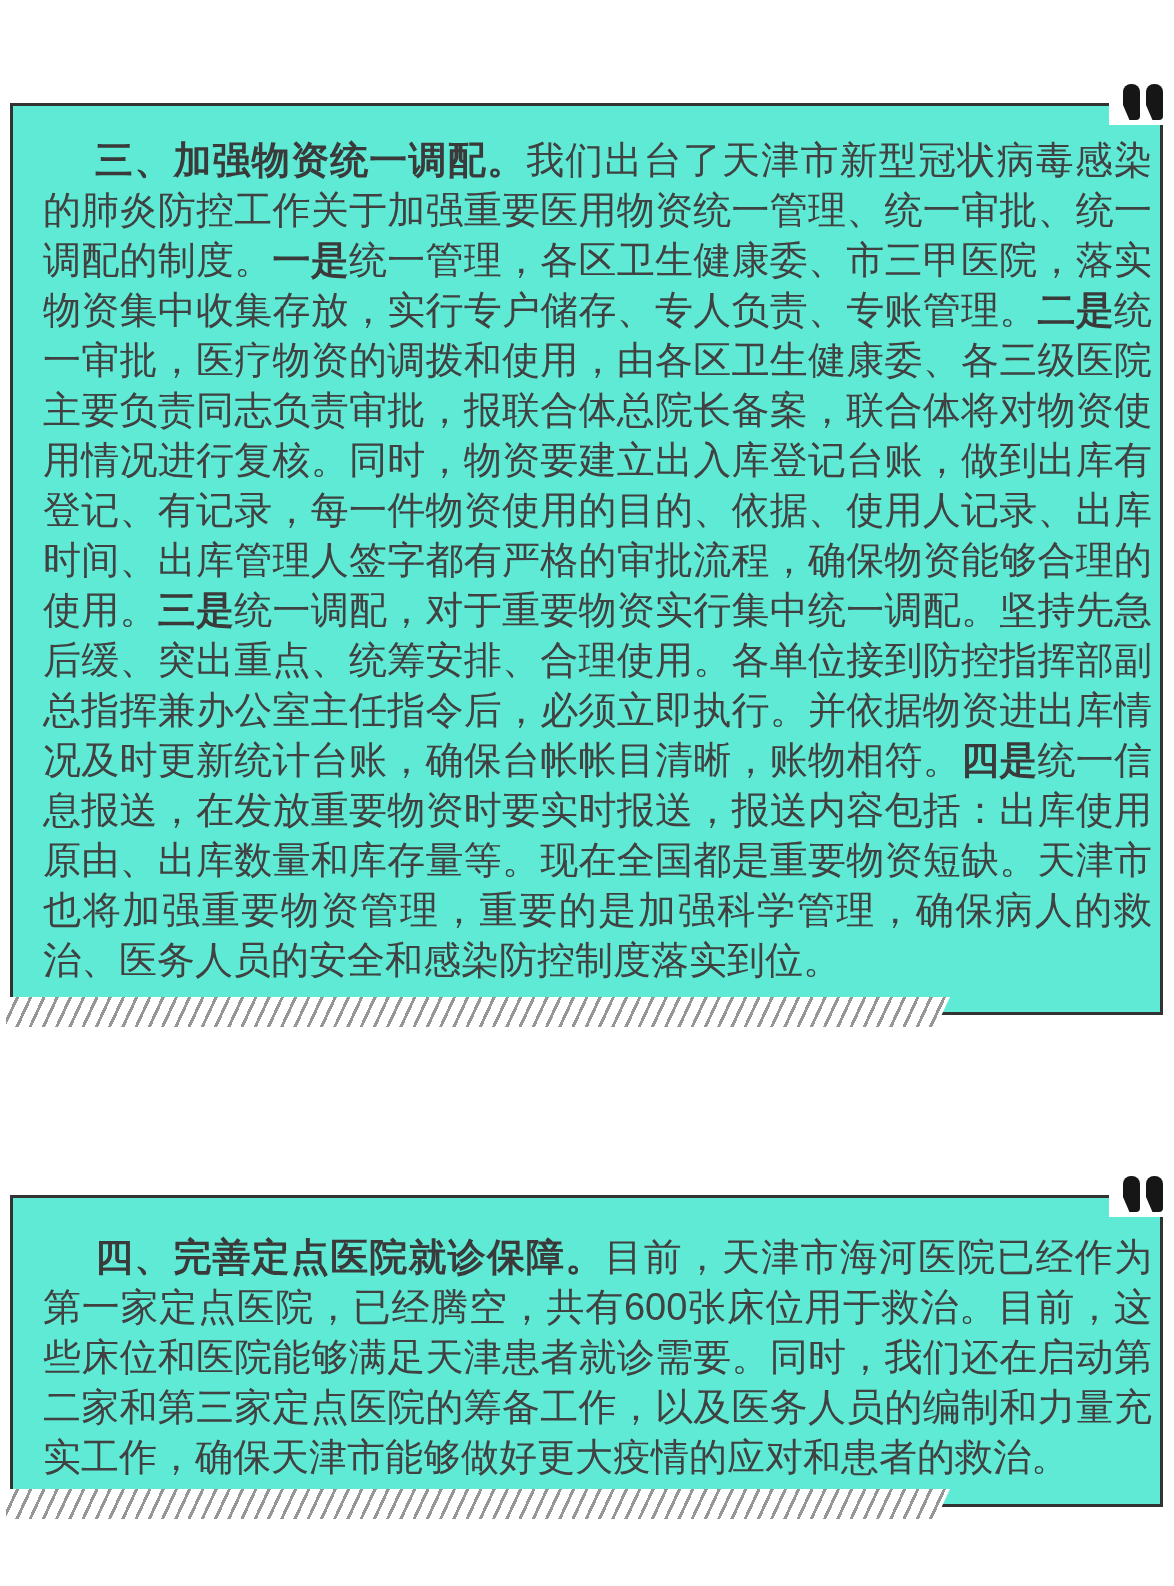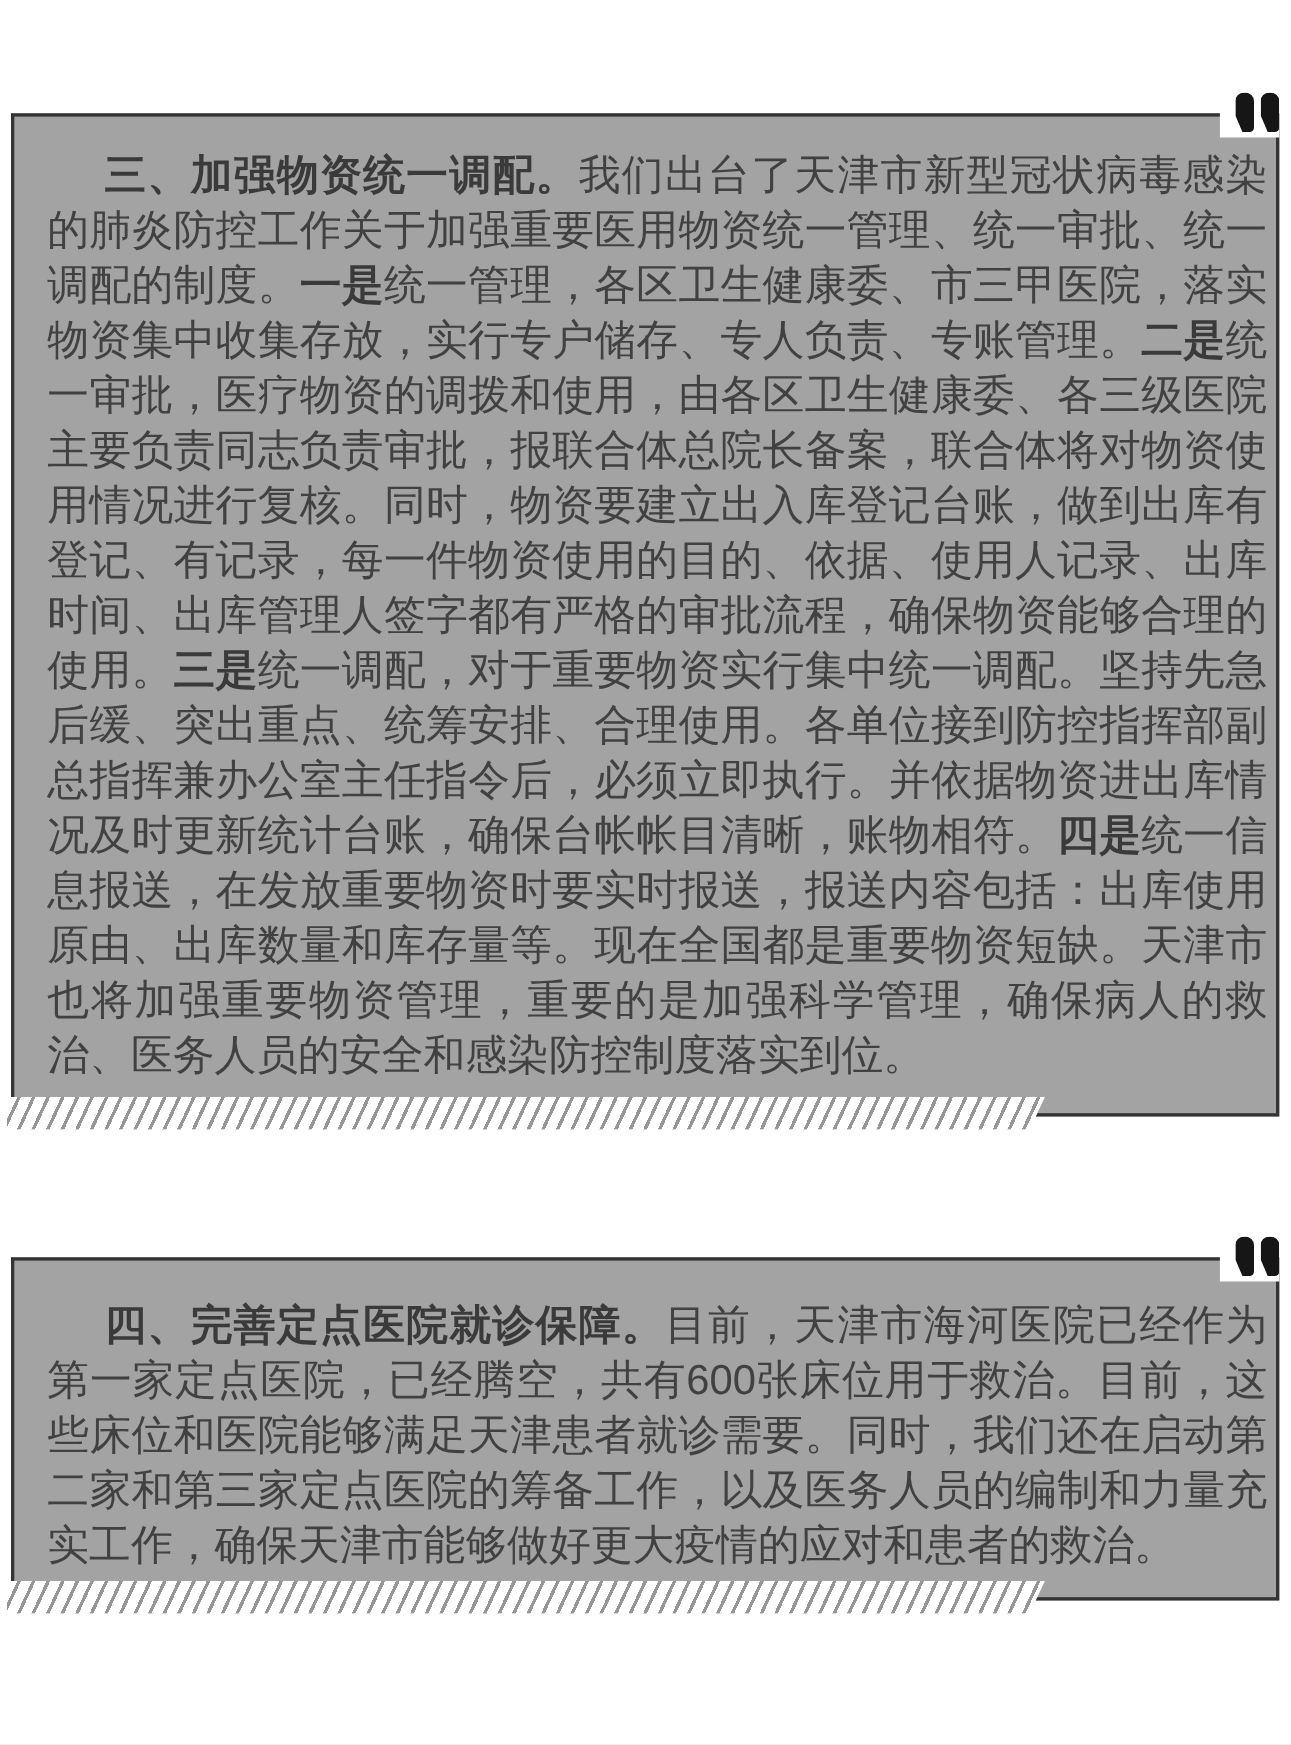--- a/index.html
+++ b/index.html
@@ -14,24 +14,24 @@
     overflow: hidden;
     font-family: "Liberation Sans", "DejaVu Sans", sans-serif;
   }
 
   .quote-card {
     position: absolute;
     left: 10px;
     width: 1153px;
     box-sizing: border-box;
     border: 3px solid #333333;
-    background: #a3a3a3;
+    background: #5eead4;
   }
   .card-1 { top: 103px; height: 912px; }
-  .card-2 { top: 1143px; height: 312px; }
+  .card-2 { top: 1195px; height: 312px; }
 
   .card-body {
     box-sizing: border-box;
     width: 100%;
     height: 100%;
     padding: 29px 8px 26px 30px;
   }
   .card-2 .card-body { padding-top: 34px; }
 
   .para {

